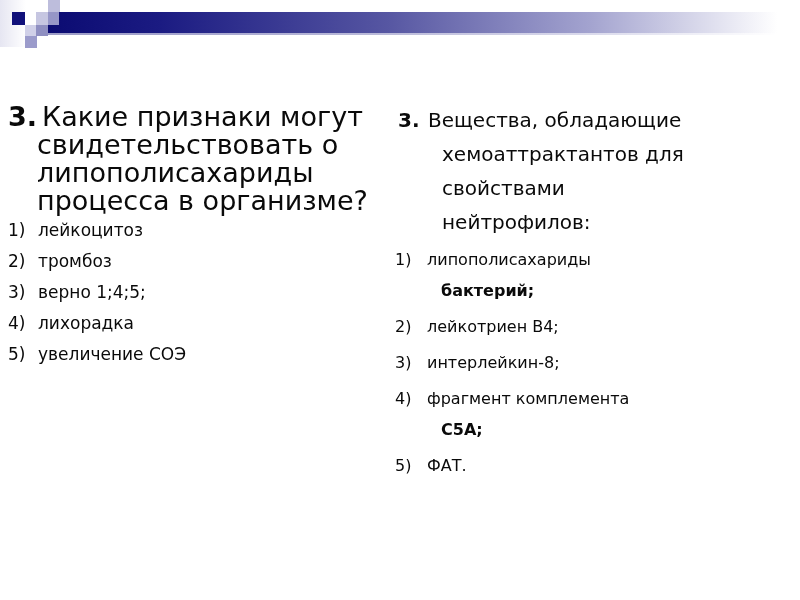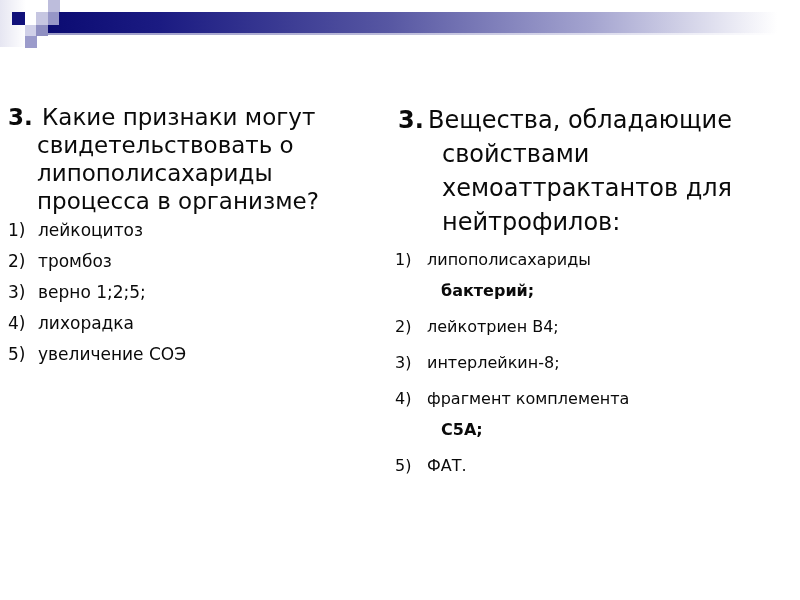--- a/index.html
+++ b/index.html
@@ -45,28 +45,28 @@
     position: absolute;
     left: 8px; top: 103px;
     width: 792px;
     display: flex;
     align-items: flex-start;
   }
   .col-left  { width: 387px; }
   .col-right { width: 400px; }
 
   
-  .col-left .question { font-size: 23px; line-height: 28px; }
+  .col-left .question { font-size: 27px; line-height: 28px; }
   .col-left .q-num    { font-weight: bold; display: inline-block; width: 34px; }
   .col-left .q-cont   { padding-left: 29px; }
   .col-left .options  { font-size: 17px; line-height: 31px; }
   .col-left .marker   { display: inline-block; width: 30px; }
 
   
-  .col-right .question { font-size: 24px; line-height: 34px; }
+  .col-right .question { font-size: 20px; line-height: 34px; }
   .col-right .q-num    { font-weight: bold; display: inline-block; width: 30px; margin-left: 3px; }
   .col-right .q-cont   { padding-left: 47px; }
   .col-right .options  { font-size: 16px; line-height: 31px; }
   .col-right .option   { margin-top: 5px; }
   .col-right .marker   { display: inline-block; width: 32px; }
   .col-right .opt-cont { padding-left: 46px; font-weight: bold; }
 
   .question, .options, .option, .q-line { white-space: nowrap; }
 </style>
 </head>
@@ -91,31 +91,31 @@
     <div class="col-left">
       <div class="question">
         <div class="q-line"><span class="q-num">3.</span><span>Какие признаки могут</span></div>
         <div class="q-line q-cont">свидетельствовать о</div>
         <div class="q-line q-cont">липополисахариды</div>
         <div class="q-line q-cont">процесса в организме?</div>
       </div>
       <div class="options">
         <div class="option"><span class="marker">1)</span><span>лейкоцитоз</span></div>
         <div class="option"><span class="marker">2)</span><span>тромбоз</span></div>
-        <div class="option"><span class="marker">3)</span><span>верно 1;2;5;</span></div>
+        <div class="option"><span class="marker">3)</span><span>верно 1;4;5;</span></div>
         <div class="option"><span class="marker">4)</span><span>лихорадка</span></div>
         <div class="option"><span class="marker">5)</span><span>увеличение СОЭ</span></div>
       </div>
     </div>
 
     <div class="col-right">
       <div class="question">
         <div class="q-line"><span class="q-num">3.</span><span>Вещества, обладающие</span></div>
+        <div class="q-line q-cont">хемоаттрактантов для</div>
         <div class="q-line q-cont">свойствами</div>
-        <div class="q-line q-cont">хемоаттрактантов для</div>
         <div class="q-line q-cont">нейтрофилов:</div>
       </div>
       <div class="options">
         <div class="option">
           <div><span class="marker">1)</span><span>липополисахариды</span></div>
           <div class="opt-cont">бактерий;</div>
         </div>
         <div class="option">
           <div><span class="marker">2)</span><span>лейкотриен В4;</span></div>
         </div>

